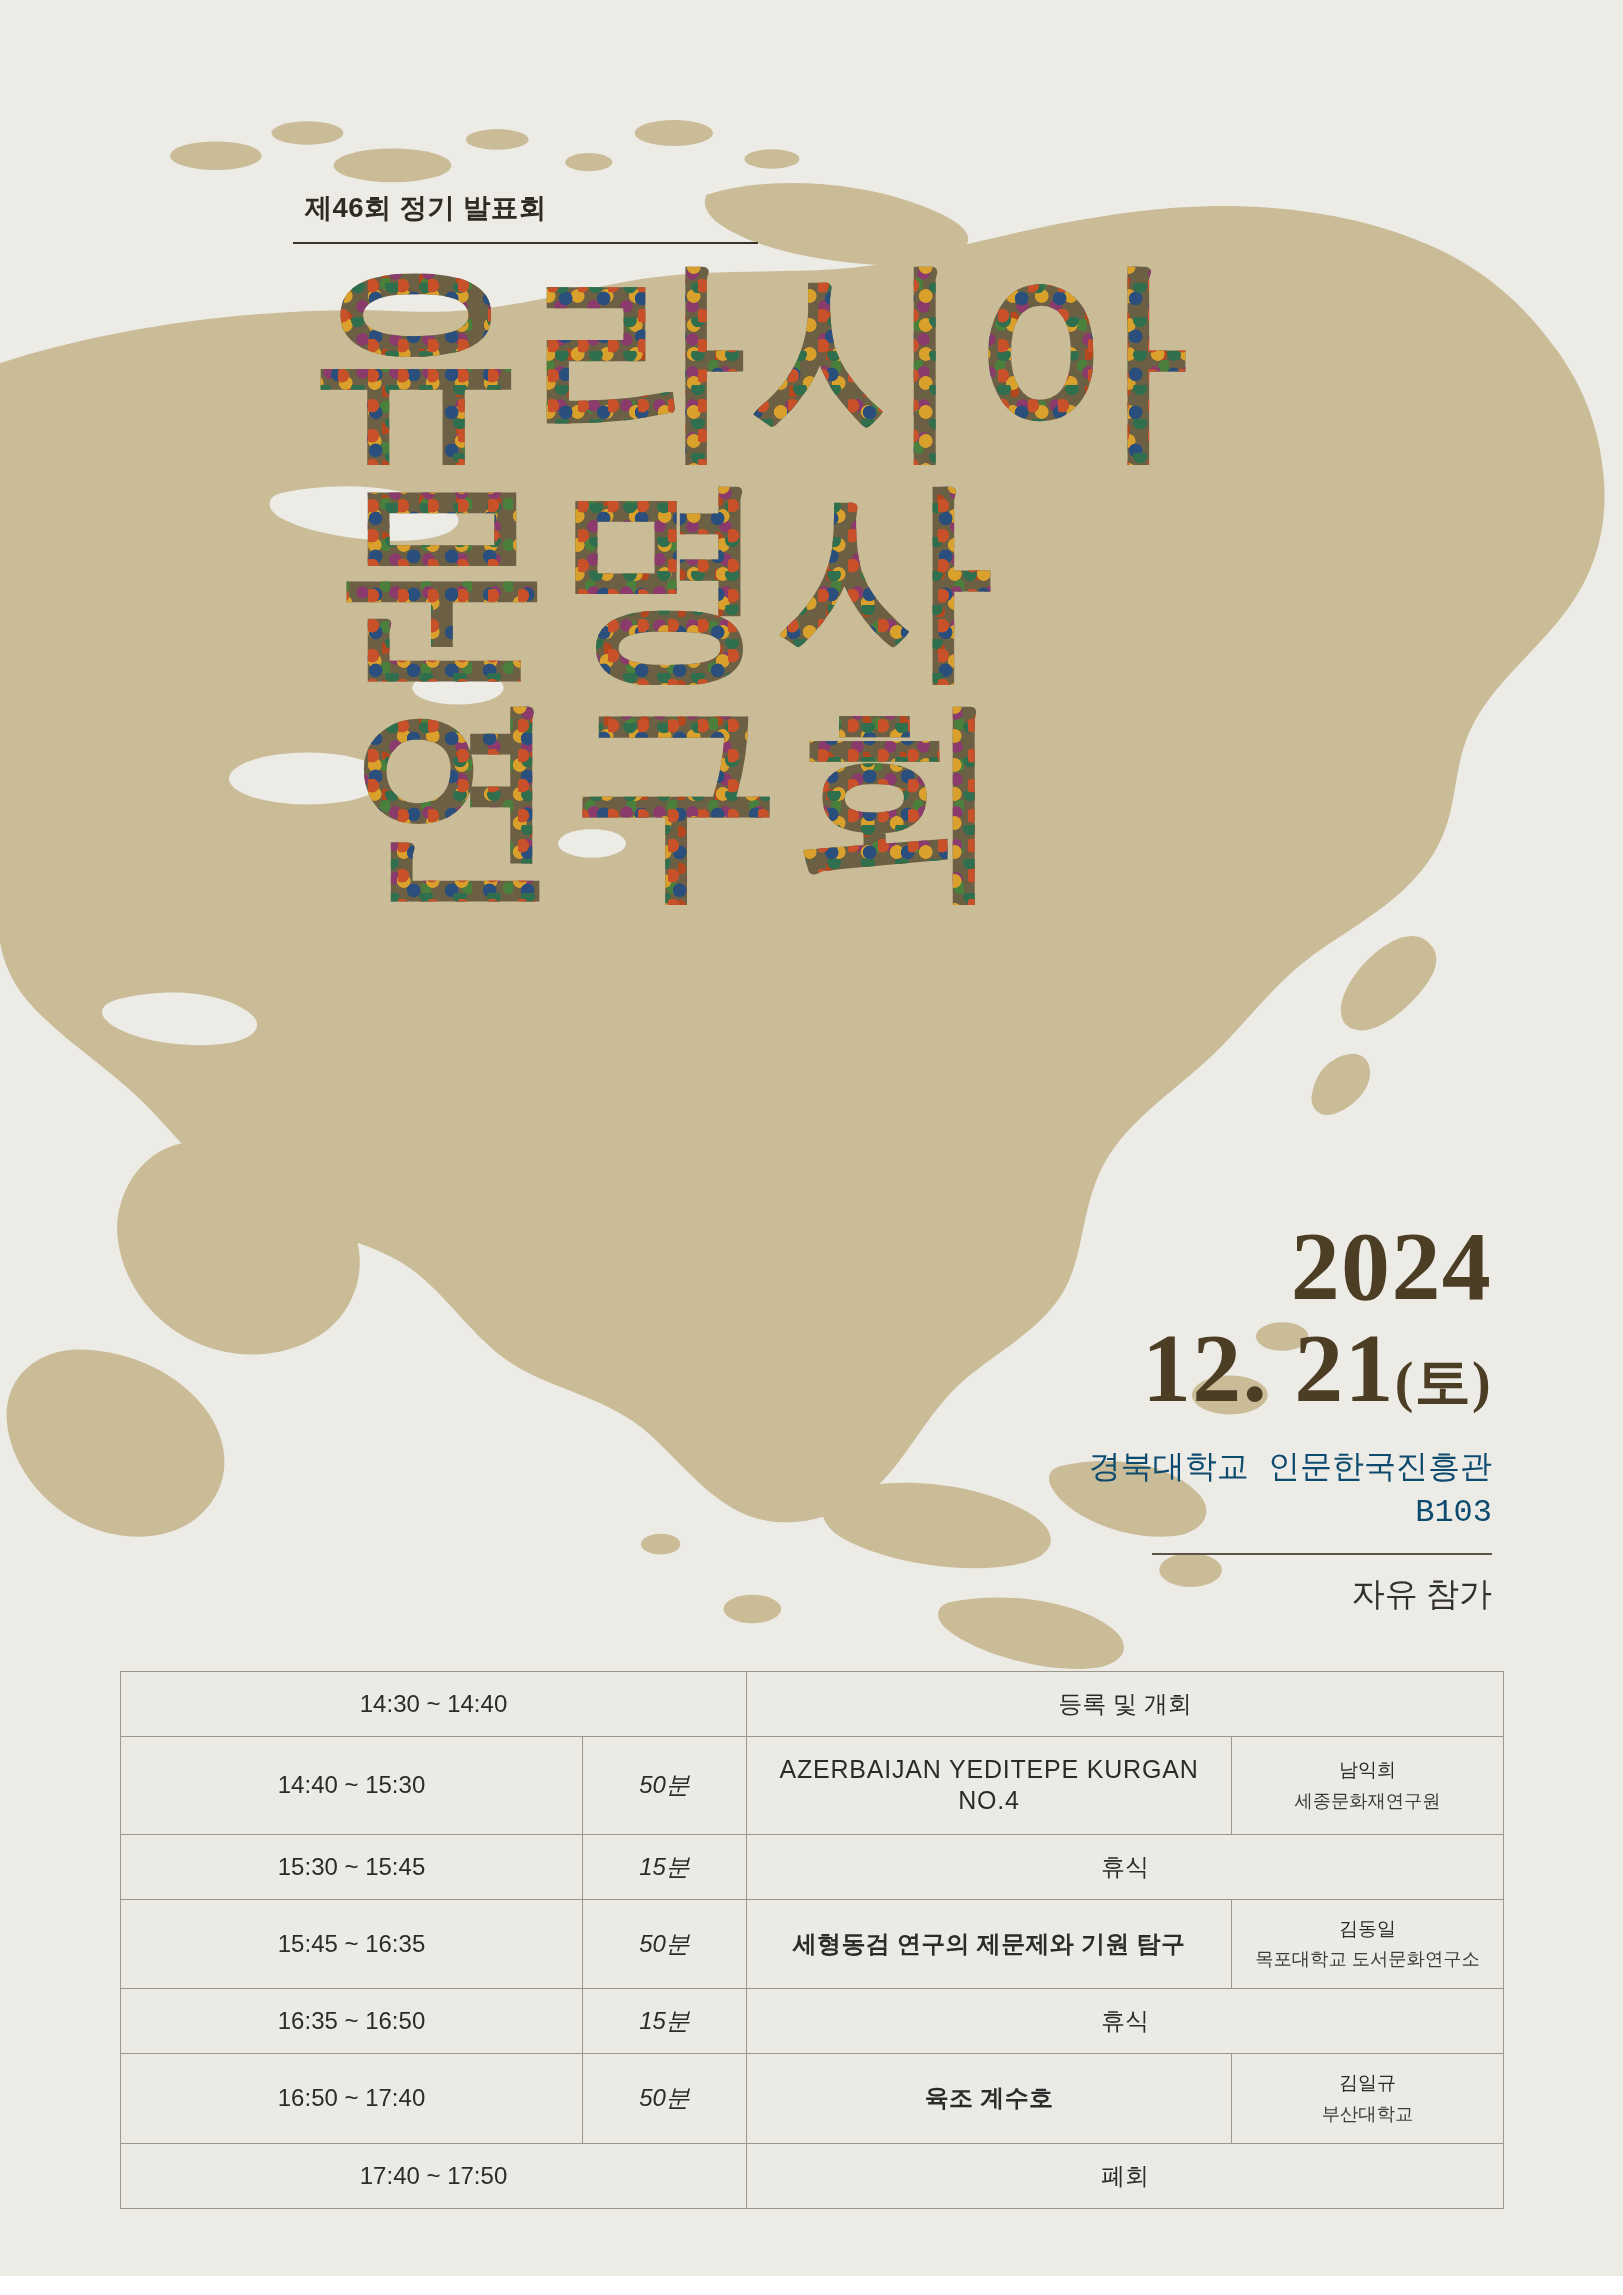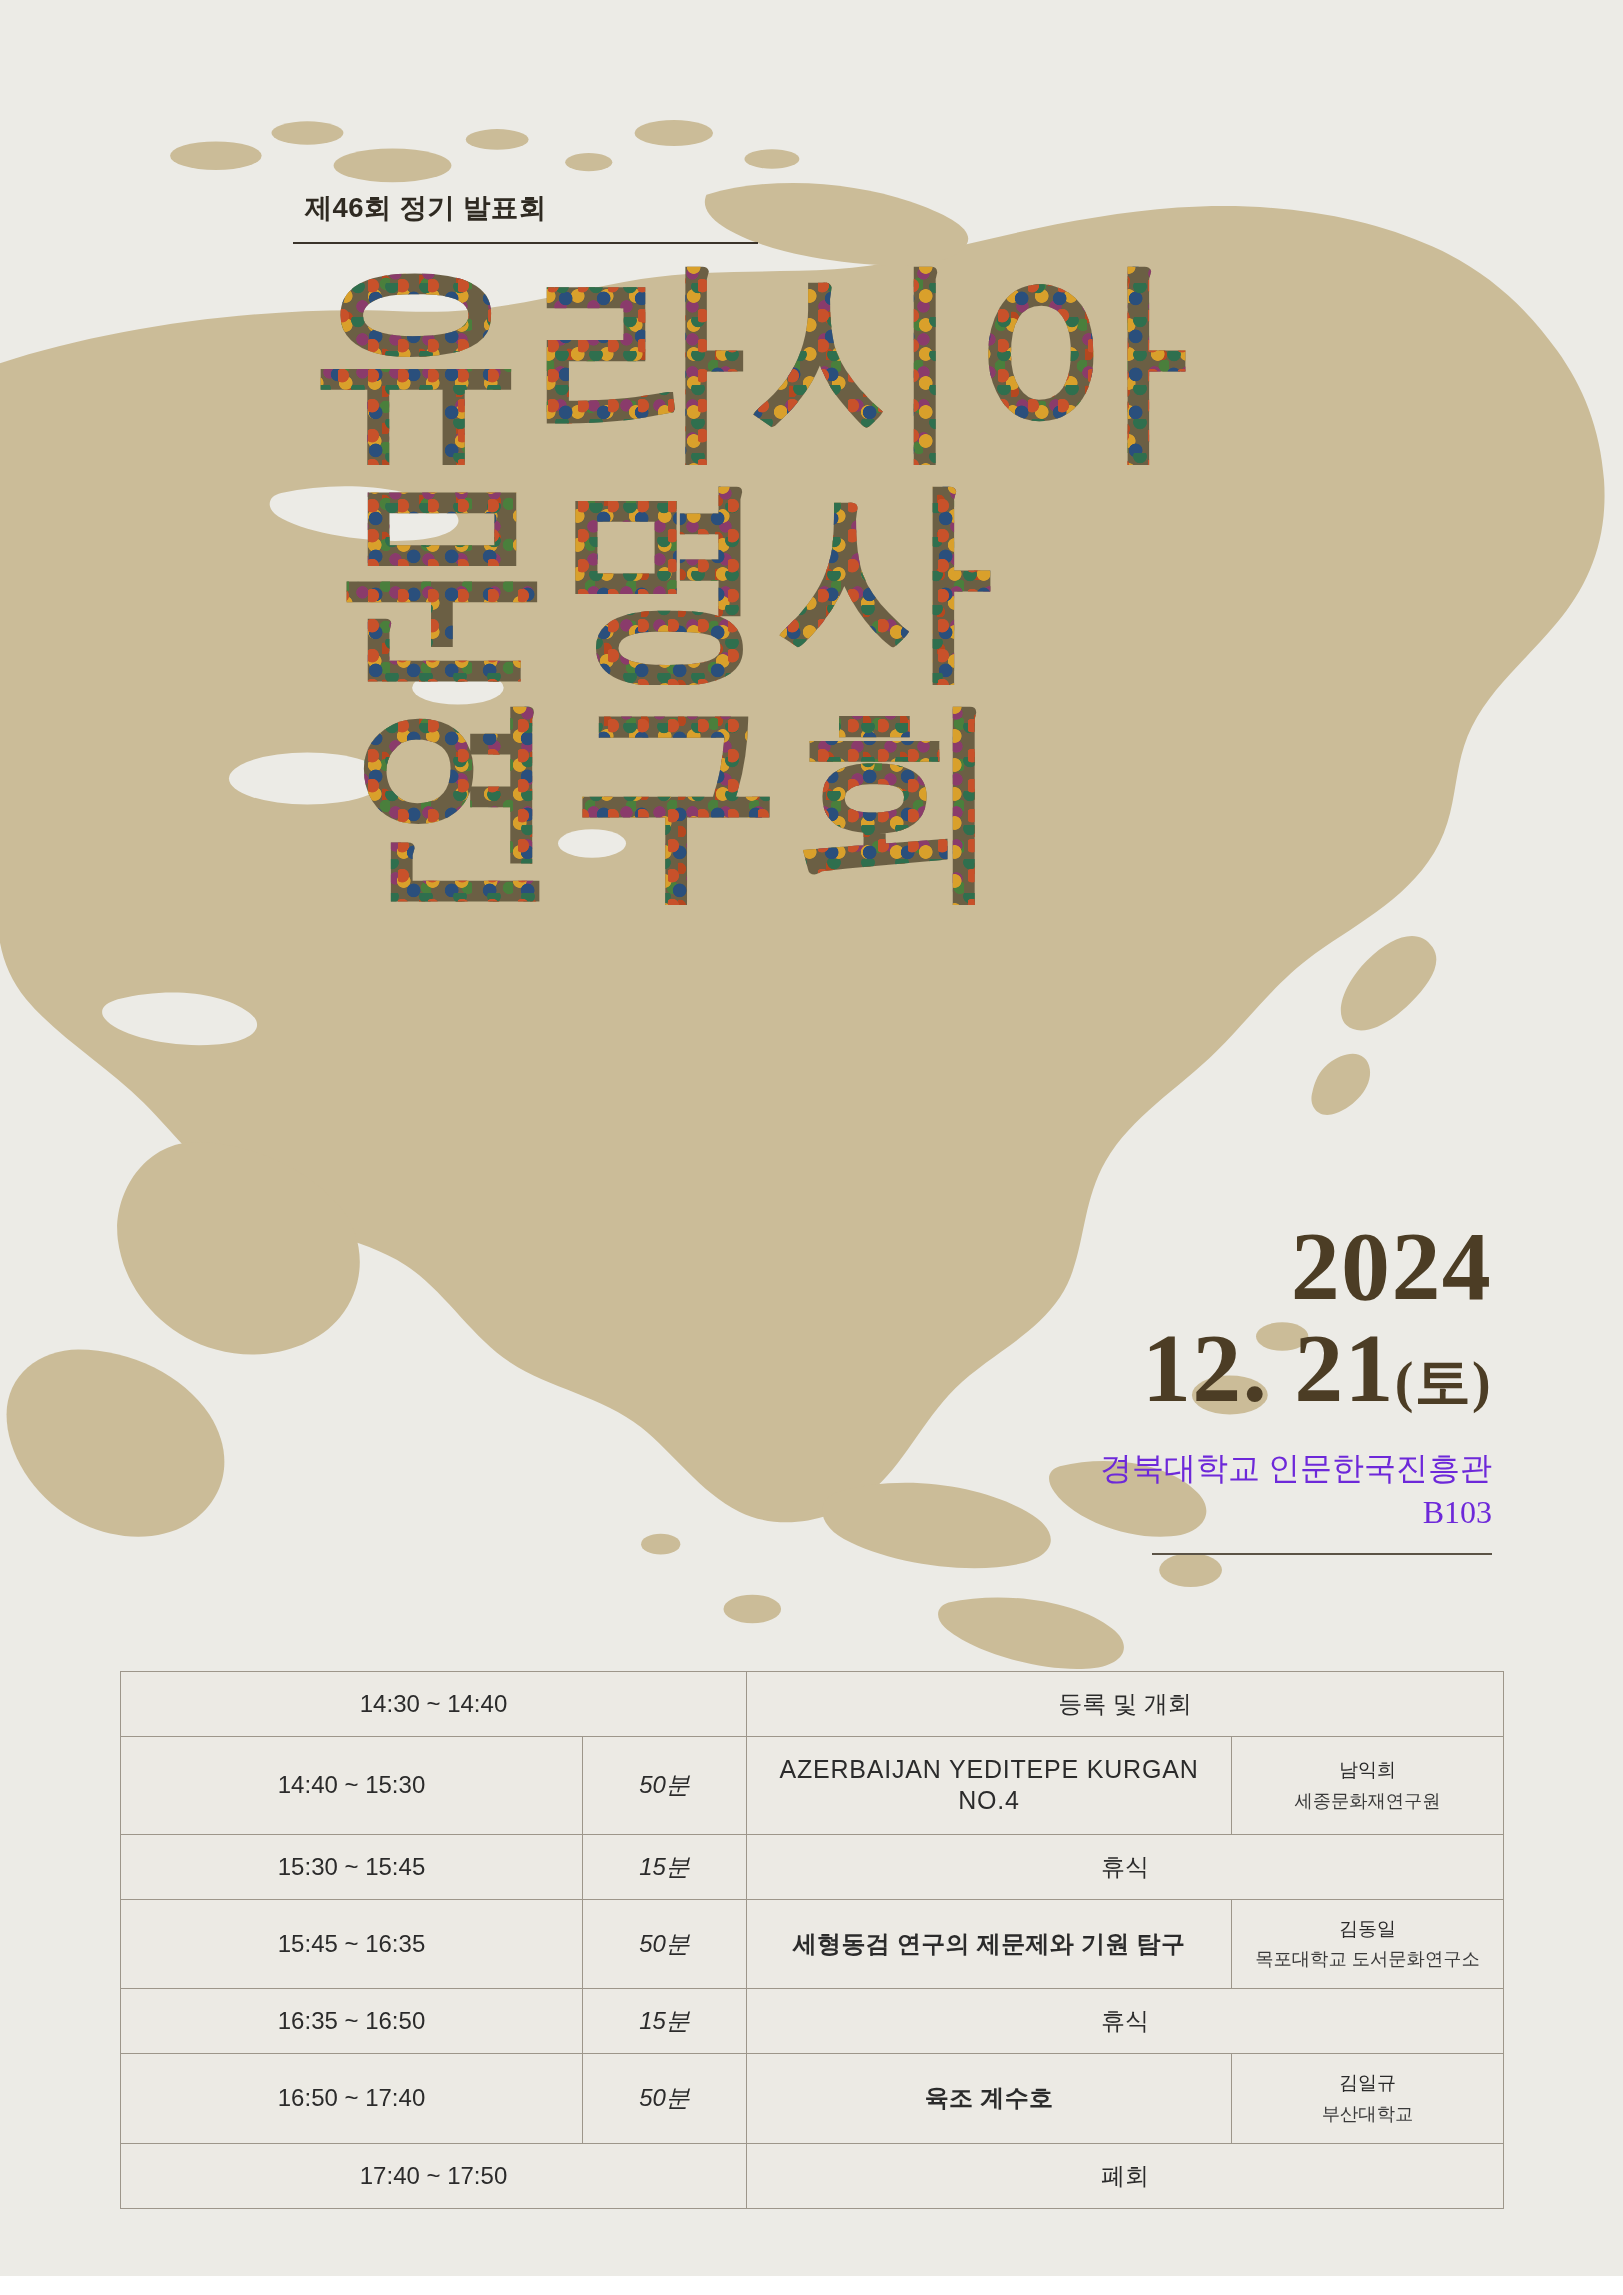--- a/index.html
+++ b/index.html
@@ -107,24 +107,24 @@
     font-size: 98px;
     line-height: 1.05;
     letter-spacing: 1.3px;
   }
   .date-day .dow {
     font-size: 56px;
     font-weight: 700;
   }
   .venue {
     margin-top: 27.5px;
-    font-family: Liberation Serif, serif;
+    font-family: Liberation Mono, monospace;
     font-size: 32px;
     line-height: 1.35;
-    color: #6d28d9;
+    color: #0c4a6e;
   }
   .venue-rule {
     margin: 19.6px 0 0 auto;
     width: 340px;
     height: 1.3px;
     background: #5b5346;
   }
   .free {
     margin-top: 17px;
     font-family: "Liberation Serif", serif;
@@ -243,20 +243,21 @@
   <div class="date-block">
     <div class="date-year">2024</div>
     <div class="date-day">
       <span>12. 21</span><span class="dow">(토)</span>
     </div>
     <div class="venue">
       <div>경북대학교 인문한국진흥관</div>
       <div>B103</div>
     </div>
     <div class="venue-rule"></div>
+    <div class="free">자유 참가</div>
   </div>
 
   <table class="schedule">
     <tbody>
         <tr class="row-plain">
           <td class="col-time" colspan="2">14:30 ~ 14:40</td>
           <td class="col-topic" colspan="2"><span>등록 및 개회</span></td>
         </tr>
         <tr class="row-plain">
           <td class="col-time">14:40 ~ 15:30</td>

